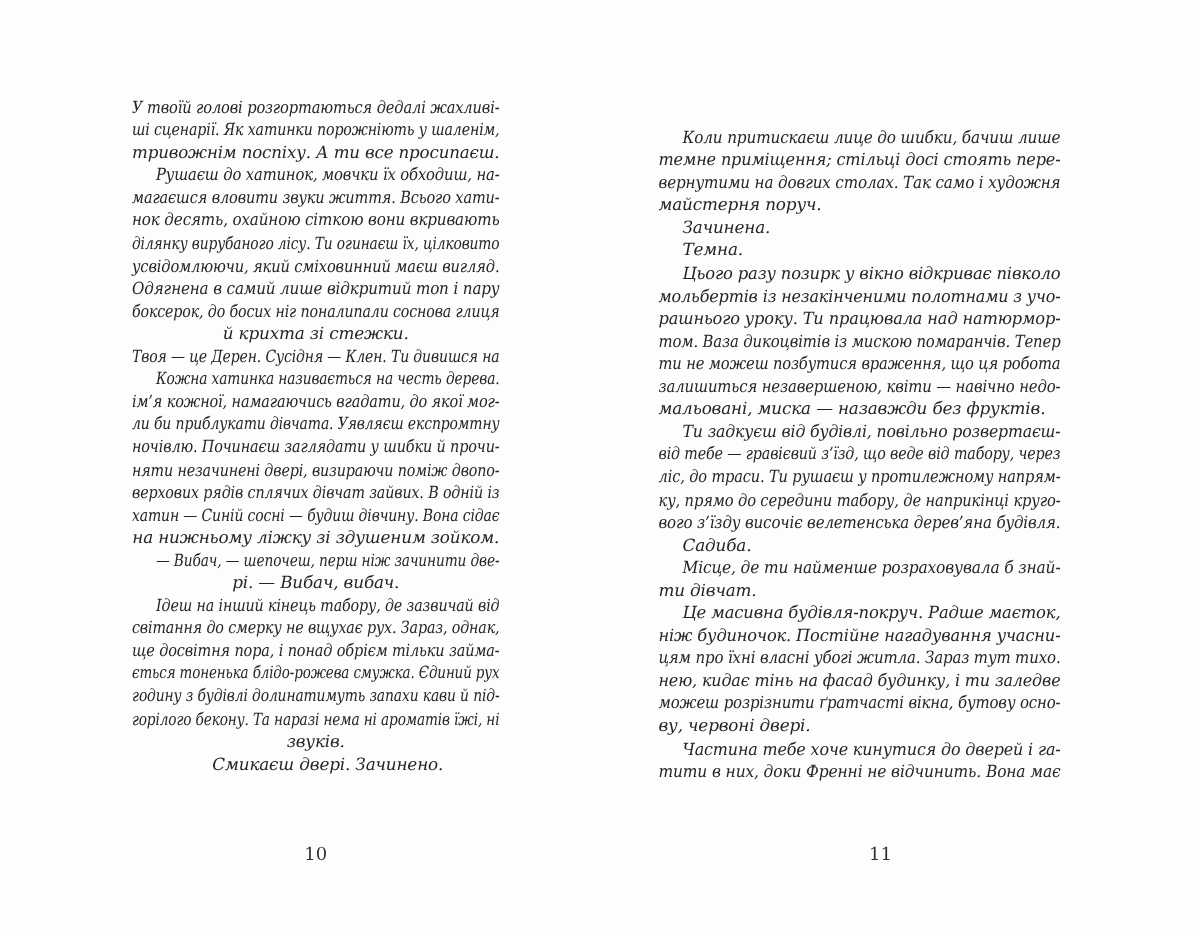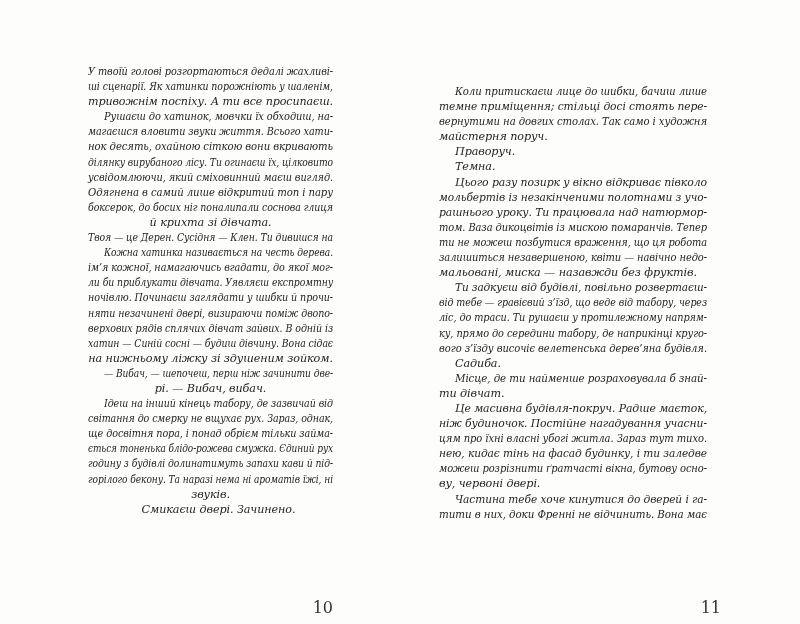--- a/index.html
+++ b/index.html
@@ -34,46 +34,45 @@
     letter-spacing: -0.1px;
   }
   .line span {
     display: inline-block;
     transform-origin: 0 50%;
   }
   .line.indent span { margin-left: 16px; }
   .folio {
     position: absolute;
     top: 562px;
-    text-align: right;
-    font-size: 16px;
+    text-align: center;
+    font-size: 12px;
     font-style: normal;
     color: #333333;
-    margin-top: 36px;
   }
   .folio.left  { left: 88px;  width: 245px; }
   .folio.right { left: 439px; width: 268px; transform: translateX(14px); }
 </style>
 </head>
 <body>
 
 <div class="spread">
   <section>
     <div class="text-block left">
         <div class="line"><span style="transform: scaleX(0.870144);">У твоїй голові розгортаються дедалі жахливі-</span></div>
         <div class="line"><span style="transform: scaleX(0.842739);">ші сценарії. Як хатинки порожніють у шаленім,</span></div>
         <div class="line last"><span style="transform: scaleX(0.991715);">тривожнім поспіху. А ти все просипаєш.</span></div>
         <div class="line indent"><span style="transform: scaleX(0.879131);">Рушаєш до хатинок, мовчки їх обходиш, на-</span></div>
         <div class="line"><span style="transform: scaleX(0.863721);">магаєшся вловити звуки життя. Всього хати-</span></div>
         <div class="line"><span style="transform: scaleX(0.901357);">нок десять, охайною сіткою вони вкривають</span></div>
         <div class="line"><span style="transform: scaleX(0.821717);">ділянку вирубаного лісу. Ти огинаєш їх, цілковито</span></div>
         <div class="line"><span style="transform: scaleX(0.870918);">усвідомлюючи, який сміховинний маєш вигляд.</span></div>
         <div class="line"><span style="transform: scaleX(0.901927);">Одягнена в самий лише відкритий топ і пару</span></div>
         <div class="line"><span style="transform: scaleX(0.84501);">боксерок, до босих ніг поналипали соснова глиця</span></div>
-        <div class="line last"><span>й крихта зі дівчата.</span></div>
+        <div class="line last"><span>й крихта зі стежки.</span></div>
         <div class="line"><span style="transform: scaleX(0.833821);">Твоя — це Дерен. Сусідня — Клен. Ти дивишся на</span></div>
         <div class="line indent"><span style="transform: scaleX(0.8201);">Кожна хатинка називається на честь дерева.</span></div>
         <div class="line"><span style="transform: scaleX(0.861917);">ім’я кожної, намагаючись вгадати, до якої мог-</span></div>
         <div class="line"><span style="transform: scaleX(0.832272);">ли би приблукати дівчата. Уявляєш експромтну</span></div>
         <div class="line"><span style="transform: scaleX(0.856737);">ночівлю. Починаєш заглядати у шибки й прочи-</span></div>
         <div class="line"><span style="transform: scaleX(0.848623);">няти незачинені двері, визираючи поміж двопо-</span></div>
         <div class="line"><span style="transform: scaleX(0.849082);">верхових рядів сплячих дівчат зайвих. В одній із</span></div>
         <div class="line"><span style="transform: scaleX(0.832581);">хатин — Синій сосні — будиш дівчину. Вона сідає</span></div>
         <div class="line last"><span>на нижньому ліжку зі здушеним зойком.</span></div>
         <div class="line indent"><span style="transform: scaleX(0.817903);">— Вибач, — шепочеш, перш ніж зачинити две-</span></div>
@@ -88,21 +87,21 @@
         <div class="line indent last"><span>Смикаєш двері. Зачинено.</span></div>
       </div>
     <div class="folio left">10</div>
   </section>
   <section>
     <div class="text-block right">
         <div class="line indent"><span style="transform: scaleX(0.908773);">Коли притискаєш лице до шибки, бачиш лише</span></div>
         <div class="line"><span style="transform: scaleX(0.95725);">темне приміщення; стільці досі стоять пере-</span></div>
         <div class="line"><span style="transform: scaleX(0.902309);">вернутими на довгих столах. Так само і художня</span></div>
         <div class="line last"><span>майстерня поруч.</span></div>
-        <div class="line indent last"><span>Праворуч.</span></div>
+        <div class="line indent last"><span>Зачинена.</span></div>
         <div class="line indent last"><span>Темна.</span></div>
         <div class="line indent"><span style="transform: scaleX(0.972445);">Цього разу позирк у вікно відкриває півколо</span></div>
         <div class="line"><span style="transform: scaleX(0.95162);">мольбертів із незакінченими полотнами з учо-</span></div>
         <div class="line"><span style="transform: scaleX(0.964734);">рашнього уроку. Ти працювала над натюрмор-</span></div>
         <div class="line"><span style="transform: scaleX(0.884078);">том. Ваза дикоцвітів із мискою помаранчів. Тепер</span></div>
         <div class="line"><span style="transform: scaleX(0.874745);">ти не можеш позбутися враження, що ця робота</span></div>
         <div class="line"><span style="transform: scaleX(0.885036);">залишиться незавершеною, квіти — навічно недо-</span></div>
         <div class="line last"><span>мальовані, миска — назавжди без фруктів.</span></div>
         <div class="line indent"><span style="transform: scaleX(0.935228);">Ти задкуєш від будівлі, повільно розвертаєш-</span></div>
         <div class="line"><span style="transform: scaleX(0.848143);">від тебе — гравієвий з’їзд, що веде від табору, через</span></div>

